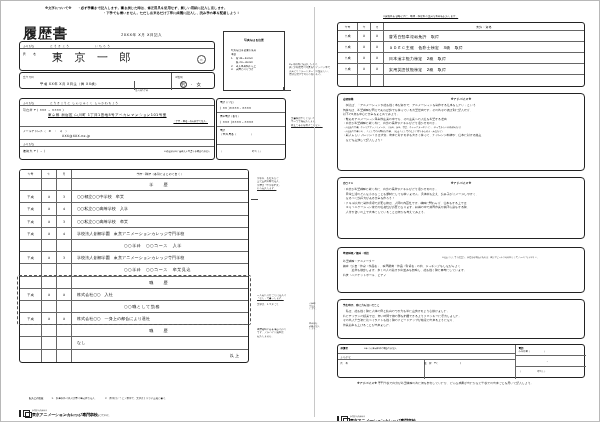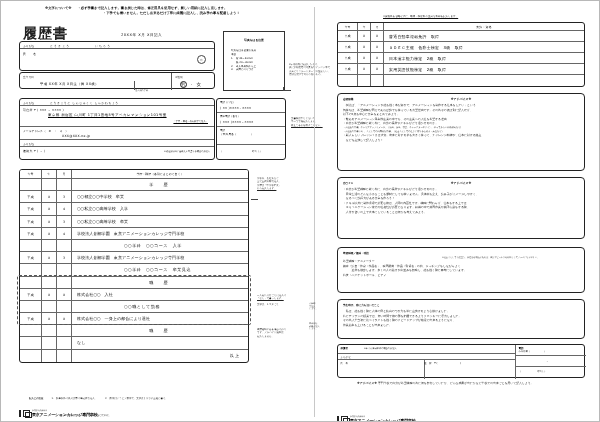--- a/index.html
+++ b/index.html
@@ -184,20 +184,21 @@
   <div class="title-rireki">履歴書</div>
   <div class="date-line">20XX年  X月  X日記入</div>
 
   <div class="nameblock rbox">
     <div class="furi-row">
       <span class="lbl-furi">ふりがな</span>
       <span class="furi-val">とうきょう</span>
       <span class="furi-val2">いちろう</span>
     </div>
     <span class="lbl-shimei">氏　名</span>
+    <span class="name-val">東 京 一 郎</span>
     <span class="inkan">印</span>
   </div>
 
   <div class="birthblock rbox">
     <div class="bb-main">
       <span class="lbl-sm" style="position:absolute;left:3px;top:1.5px;">生年月日</span>
       <span class="birth-val">平成 XX年   X月   X日生（満    XX歳）</span>
     </div>
     <div class="bb-sex">
       <span class="lbl-sm" style="position:absolute;left:3px;top:1.5px;">※性別</span>

